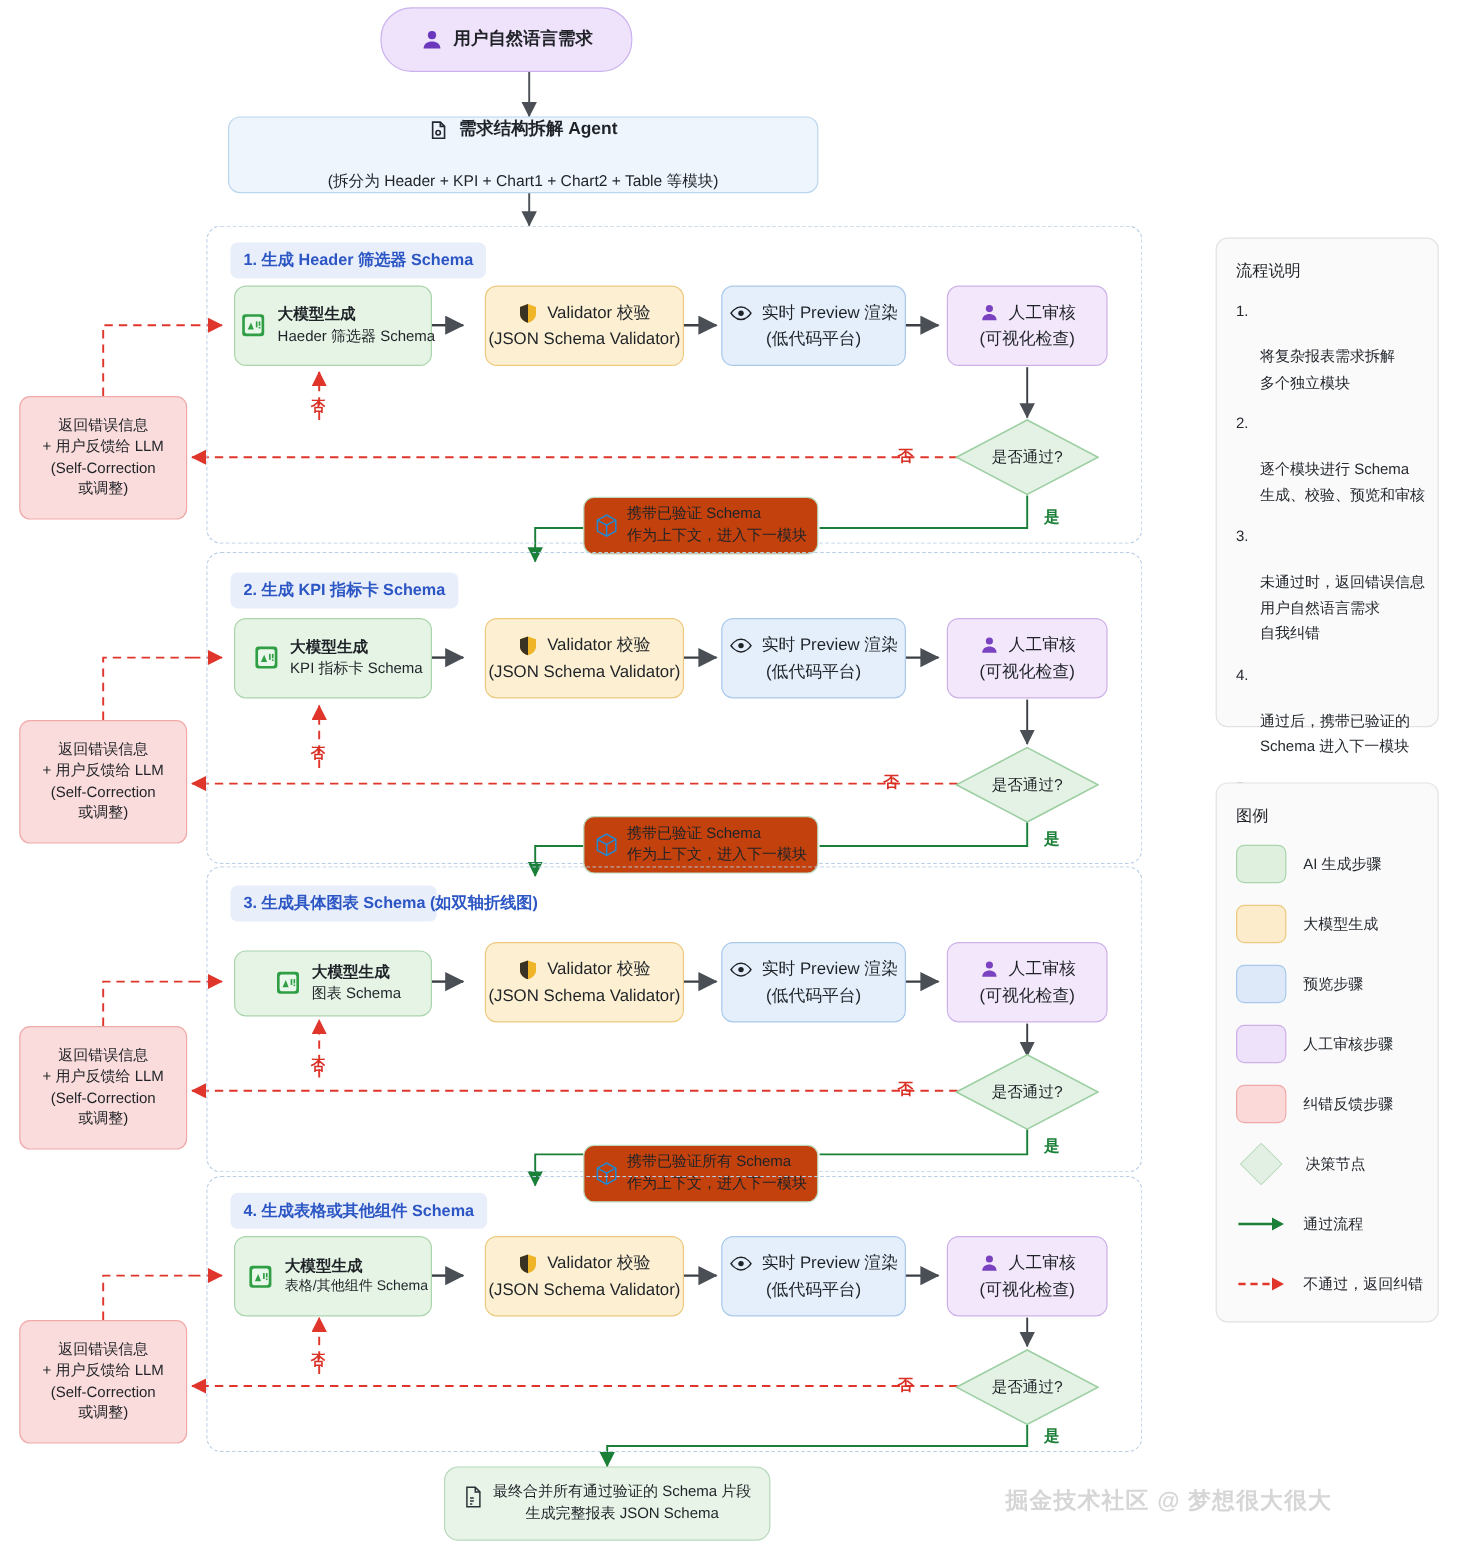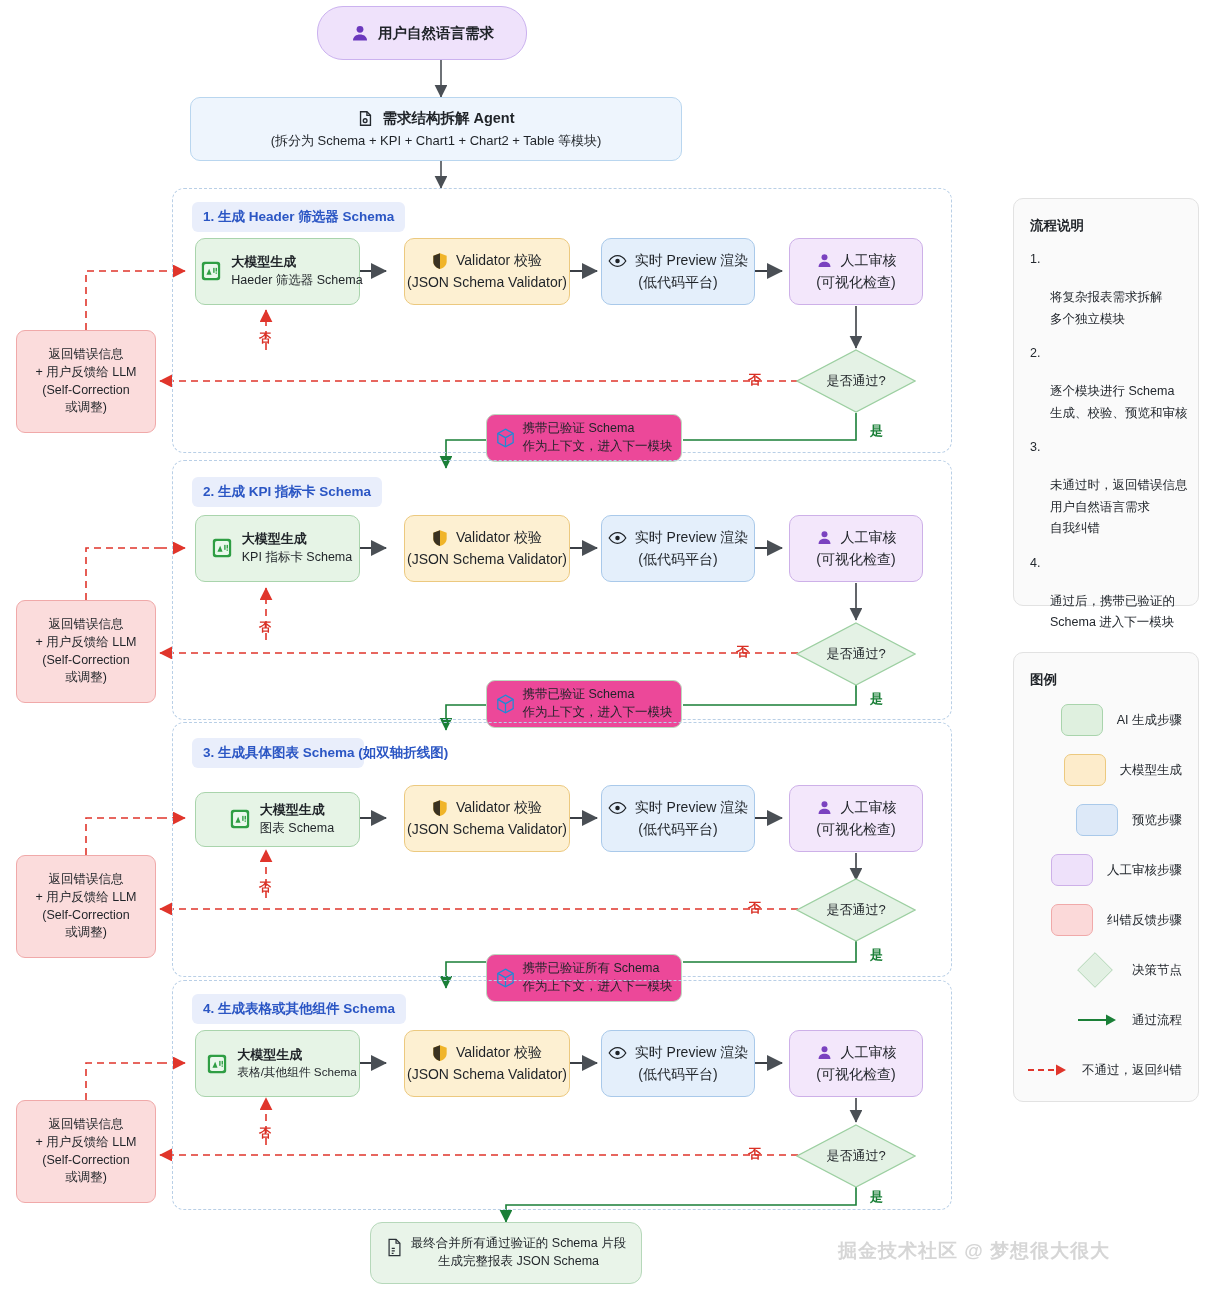--- a/index.html
+++ b/index.html
@@ -17,21 +17,21 @@
   .node .l1, .node .l2 { display:block; white-space:nowrap; }
 
   
   .n-user    { background:#efe2fb; border:1px solid #cbb2ef; border-radius:26px; }
   .n-agent   { background:#eef5fd; border:1px solid #b9d6ef; }
   .n-ai      { background:#e6f4e6; border:1px solid #a9d4ac; }
   .n-valid   { background:#fdf0d2; border:1px solid #ecc97f; }
   .n-preview { background:#e4effb; border:1px solid #a9c9ea; }
   .n-human   { background:#f3e7fb; border:1px solid #cdb0e8; }
   .n-error   { background:#fbdcdc; border:1px solid #f0a9a9; }
-  .n-ctx     { background:#ec4899; border:1px solid #bcd9bf; border-radius:9px; }
+  .n-ctx     { background:#c2410c; border:1px solid #bcd9bf; border-radius:9px; }
   .n-final   { background:#e9f4e9; border:1px solid #b6d8ba; border-radius:12px; }
 
   .section-box { position:absolute; border:1px dashed #b9cfe6; border-radius:12px; background:transparent; }
   .section-title { position:absolute; background:#e9eefb; color:#2b56c4; font-weight:bold;
                    font-size:13.5px; border-radius:6px; padding:5px 11px; line-height:1.45;
                    text-align:center; white-space:nowrap; }
 
   .ttl-main { font-size:14.5px; font-weight:bold; color:#1f2328; }
   .ttl-sub  { font-size:13px; color:#1f2328; }
   .txt-13   { font-size:14px; }
@@ -45,28 +45,28 @@
   .ai-node .stack { display:flex; flex-direction:column; align-items:flex-start; }
 
   .edge-label { position:absolute; font-size:13px; font-weight:bold; }
   .lbl-no  { color:#d93025; }
   .lbl-yes { color:#1a7f37; }
   .lbl-no-vert { position:absolute; color:#d93025; font-size:12px; font-weight:bold;
                  writing-mode:vertical-rl; }
 
   
   .panel { position:absolute; background:#fafafa; border:1px solid #e2e2e2; border-radius:10px; }
-  .panel h4 { margin:0 0 14px 0; font-size:13.5px; font-weight:bold; color:#1f2328; }
+  .panel h4 { margin:0 0 14px 0; font-size:13.5px; font-weight:normal; color:#1f2328; }
   .panel-inner { padding:18px 16px; }
   .desc-item { display:flex; font-size:12.5px; color:#24292f; line-height:1.72; margin-bottom:13px; }
   .desc-num { flex:0 0 20px; }
   .desc-txt { flex:1 1 auto;margin-top:38px; }
   .desc-txt span { display:block; white-space:nowrap; }
 
-  .leg-row { display:flex; align-items:center; gap:14px; margin-bottom:16px; height:34px;justify-content:flex-end; }
+  .leg-row { display:flex; align-items:center; gap:14px; margin-bottom:16px; height:34px; }
   .leg-swatch { width:42px; height:32px; border-radius:7px; flex:0 0 auto; }
   .leg-sw-ai      { background:#dff0df; border:1px solid #a9d4ac; }
   .leg-sw-valid   { background:#fdeccb; border:1px solid #ecc97f; }
   .leg-sw-preview { background:#dde9f8; border:1px solid #a9c9ea; }
   .leg-sw-human   { background:#eee1fa; border:1px solid #cdb0e8; }
   .leg-sw-error   { background:#fbd9d9; border:1px solid #f0a9a9; }
   .leg-diamond { width:34px; height:34px; background:#e2f0e3; border:1px solid #a9d0ad;
                  transform:rotate(45deg) scale(.74); margin-left:4px; flex:0 0 auto; }
   .leg-label { font-size:12.5px; color:#24292f; white-space:nowrap; }
   .leg-line { width:42px; height:34px; flex:0 0 auto; }
@@ -154,32 +154,32 @@
       <span class="ic">
         <svg width="20" height="20" viewBox="0 0 24 24">
             <circle cx="12" cy="7.6" r="4.1" fill="#6b38bd"></circle>
             <path d="M3.6 21c0-4.7 3.8-7.2 8.4-7.2s8.4 2.5 8.4 7.2z" fill="#6b38bd"></path>
           </svg>
       </span>
       <span class="ttl-main">用户自然语言需求</span>
     </div>
   </div>
 
-  <div class="node n-agent" style="left:190px; top:97px; width:492px; height:64px;">
+  <div class="node n-agent" style="left:190px; top:97px; width:492px; height:64px;justify-content:space-between;">
     <div class="row-ic" style="margin-bottom:3px;">
       <span class="ic">
         <svg width="17" height="17" viewBox="0 0 24 24" fill="none" stroke="#24292f" stroke-width="1.9">
           <path d="M5 2.5h9l5 5v14H5z"></path>
             <path d="M14 2.5v5h5"></path>
             <circle cx="11.5" cy="15" r="2.6"></circle>
         </svg>
       </span>
       <span class="ttl-main">需求结构拆解 Agent</span>
     </div>
-    <span class="ttl-sub">(拆分为 Schema + KPI + Chart1 + Chart2 + Table 等模块)</span>
+    <span class="ttl-sub">(拆分为 Header + KPI + Chart1 + Chart2 + Table 等模块)</span>
   </div>
 
   <div class="section-box" style="left:172px; top:188px; width:780px; height:265px;"></div>
   <div class="section-title" style="left:192px; top:202px;">1. 生成 Header 筛选器 Schema</div>
 
   <div class="node n-ai ai-node" style="left:195px; top:238px; width:165px; height:67px;">
     <div class="inner">
       <span class="ic">
         <svg width="22" height="22" viewBox="0 0 24 24">
             <rect x="2" y="2" width="20" height="20" rx="3" fill="#2f9e44"></rect>

